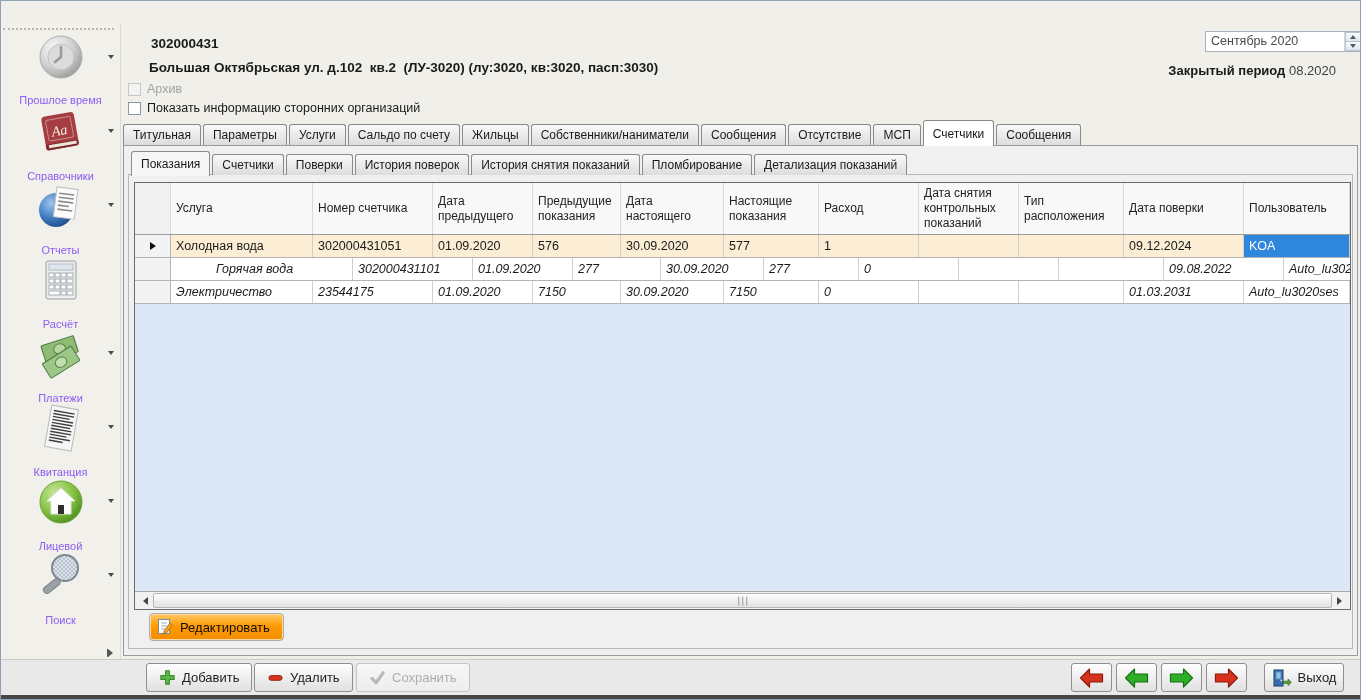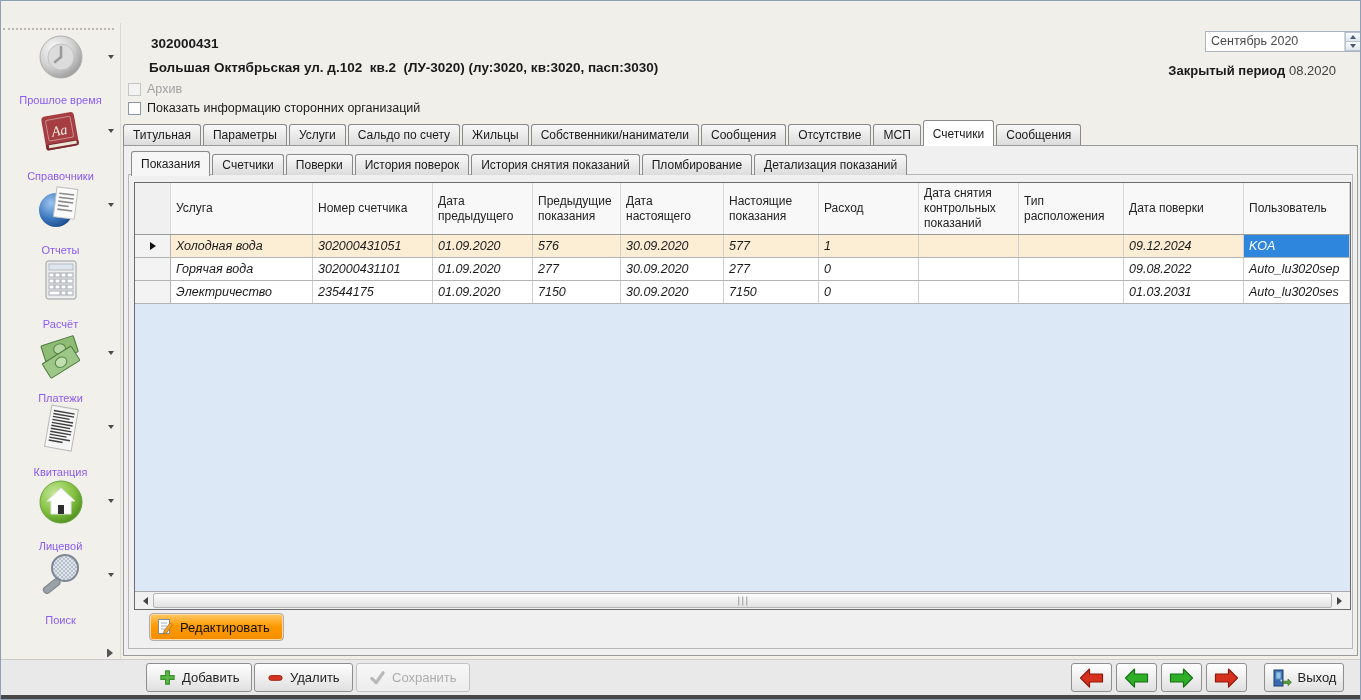--- a/index.html
+++ b/index.html
@@ -69,21 +69,21 @@
   
   .grid-wrap{position:absolute;left:5px;top:7px;width:1217px;height:428px;background:#dce8f5;border:1px solid #6b6b6b;overflow:hidden;}
   .grid-header{display:flex;height:52px;background:#f8f8f8;border-bottom:1px solid #9a9a9a;}
   .gh-cell{flex:none;border-right:1px solid #d9d9d9;padding:3px 5px;font-size:12px;color:#222;
     display:flex;align-items:center;line-height:1.25;overflow:hidden;}
   .gh-ind{background:#f0f0f0;}
   .grid-row{display:flex;height:23px;background:#fff;border-bottom:1px solid #b4b4b4;}
   .gr-ind{flex:none;border-right:1px solid #b4b4b4;background:#f3f3f3;display:flex;align-items:center;justify-content:center;}
   .gr-tri{width:0;height:0;border:4.5px solid transparent;border-left:6px solid #111;margin-left:4px;}
   .gr-cell{flex:none;border-right:1px solid #cfcfcf;padding:3px 5px;font-size:12.5px;white-space:nowrap;overflow:hidden;display:flex;align-items:center;}
-  .row-highlight .gr-cell{background:#fcedd5;font-style:italic;}
+  .row-highlight .gr-cell{background:#fcedd5;}
   .row-italic .gr-cell{font-style:italic;}
   .gr-cell.cell-selected{background:#2e86dd;color:#fff;}
 
   .hscroll{position:absolute;left:0;right:0;bottom:0;height:18px;background:#f1f1f1;border-top:1px solid #a9a9a9;display:flex;}
   .hs-btn{width:17px;flex:none;display:flex;align-items:center;justify-content:center;background:#f1f1f1;cursor:pointer;}
   .hs-track{flex:1;padding:1px;}
   .hs-thumb{height:100%;background:linear-gradient(#fdfdfd,#e2e2e2);border:1px solid #b5b5b5;border-radius:2px;position:relative;cursor:pointer;}
   .hs-grip{position:absolute;left:50%;top:50%;transform:translate(-50%,-50%);display:flex;gap:2.5px;}
   .hs-grip i{display:block;width:1.5px;height:9px;background:#9a9a9a;}
   .sa-left{width:0;height:0;border:4px solid transparent;border-right:5px solid #444;}
@@ -359,21 +359,21 @@
               <div class="gr-cell" style="width: 103px;">30.09.2020</div>
               <div class="gr-cell" style="width: 95px;">577</div>
               <div class="gr-cell" style="width: 100px;">1</div>
               <div class="gr-cell" style="width: 100px;"></div>
               <div class="gr-cell" style="width: 105px;"></div>
               <div class="gr-cell" style="width: 120px;">09.12.2024</div>
               <div class="gr-cell cell-selected" style="width: 106px;">KOA</div>
             </div>
             <div class="grid-row row-italic">
               <div class="gr-ind" style="width: 36px;"></div>
-              <div class="gr-cell" style="width: 142px;">Горячая вода</div>
+              <div class="gr-cell" style="width: 142px; margin-left: 40px;">Горячая вода</div>
               <div class="gr-cell" style="width: 120px;">302000431101</div>
               <div class="gr-cell" style="width: 100px;">01.09.2020</div>
               <div class="gr-cell" style="width: 88px;">277</div>
               <div class="gr-cell" style="width: 103px;">30.09.2020</div>
               <div class="gr-cell" style="width: 95px;">277</div>
               <div class="gr-cell" style="width: 100px;">0</div>
               <div class="gr-cell" style="width: 100px;"></div>
               <div class="gr-cell" style="width: 105px;"></div>
               <div class="gr-cell" style="width: 120px;">09.08.2022</div>
               <div class="gr-cell" style="width: 106px;">Auto_lu3020sep</div>

